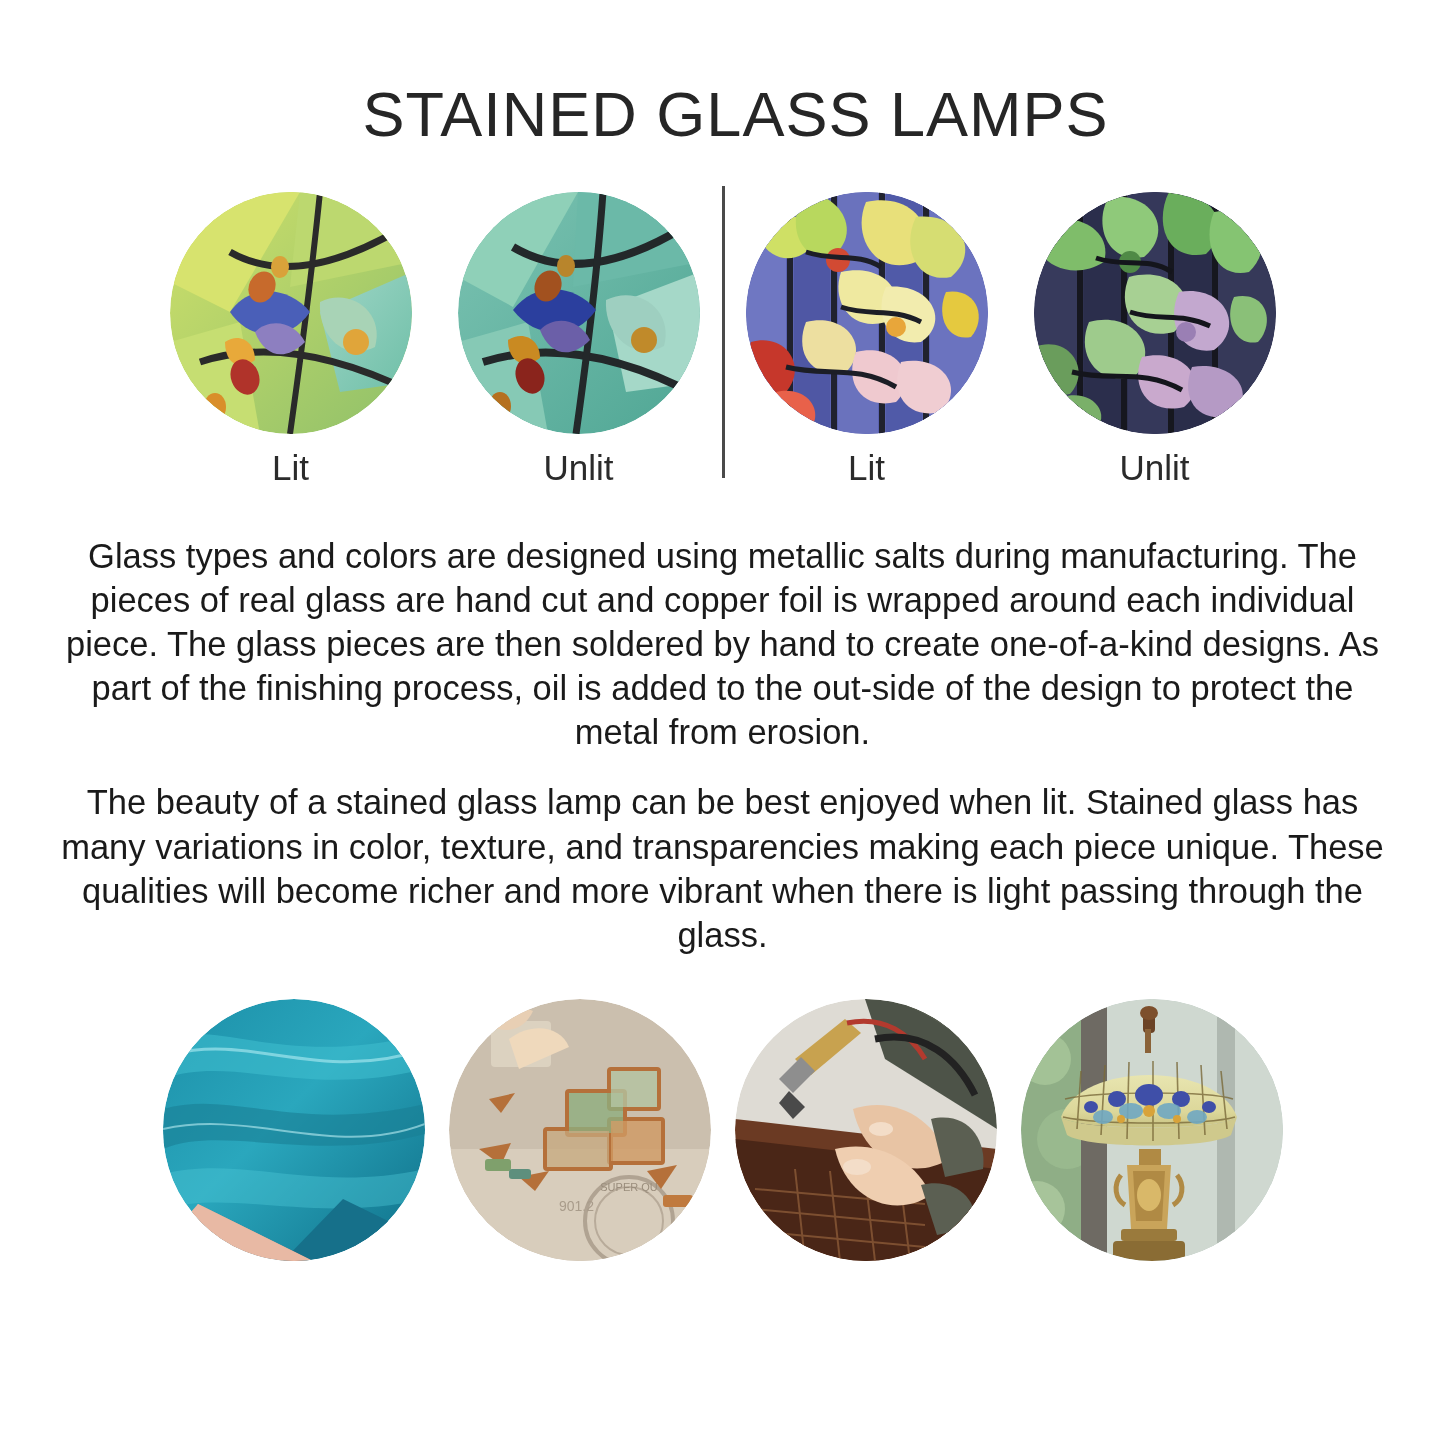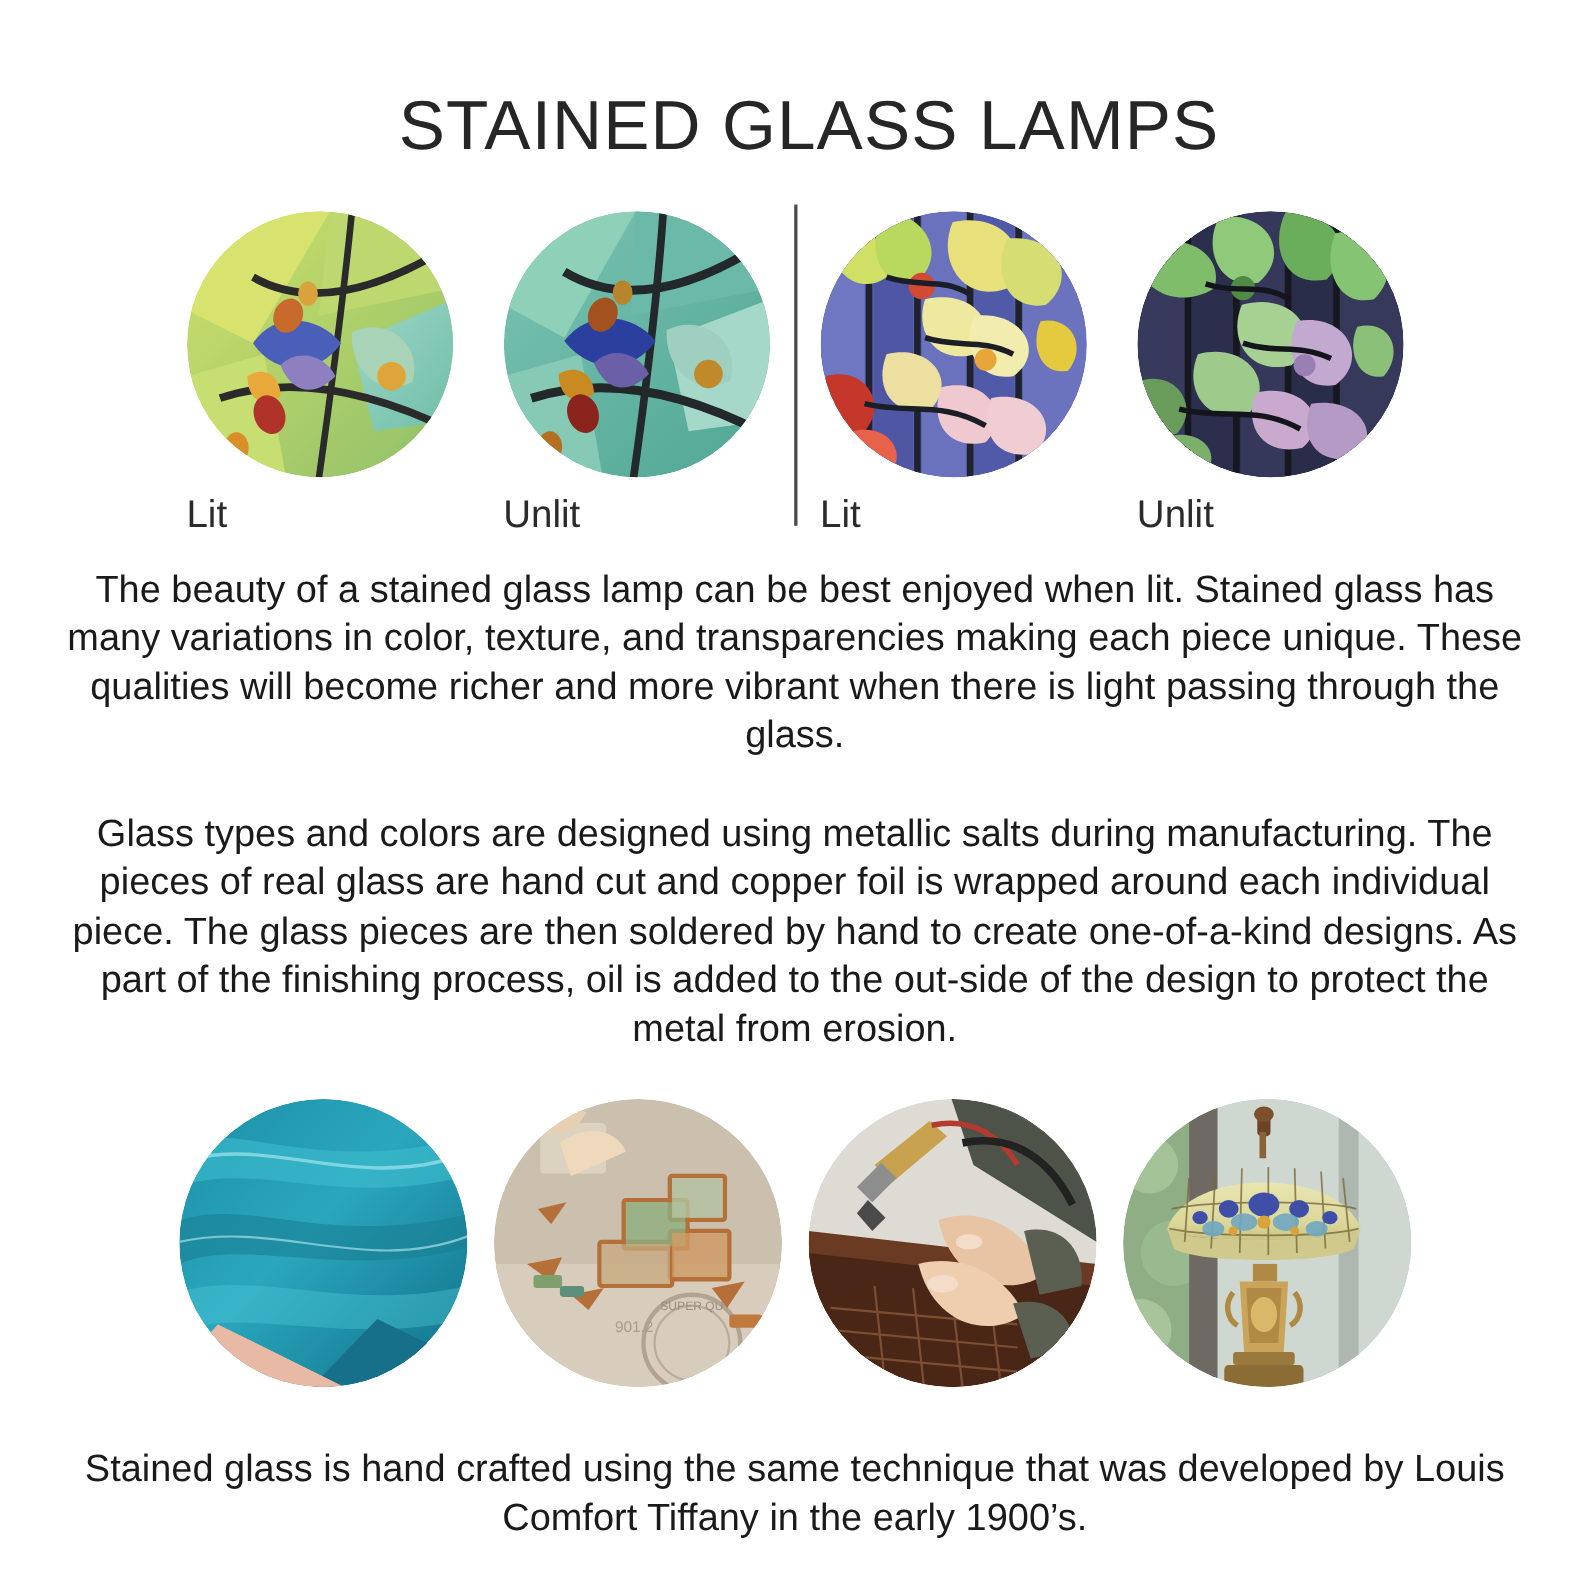--- a/index.html
+++ b/index.html
@@ -39,21 +39,21 @@
     display: flex;
     justify-content: center;
     align-items: flex-start;
     margin-top: 22px;
     gap: 46px;
   }
   .circle-cell {
     width: 242px;
     display: flex;
     flex-direction: column;
-    align-items: flex-start;
+    align-items: center;
   }
   .circle {
     width: 242px;
     height: 242px;
     border-radius: 50%;
     overflow: hidden;
     position: relative;
   }
   .circle svg { display: block; }
   .caption {
@@ -286,23 +286,23 @@
               <path d="M38 180 C78 190 108 176 148 198"></path>
             </g>
           </g>
         </svg>
       </div>
       <div class="caption">Unlit</div>
     </div>
 
   </div>
 
+  <p class="para para-2">Glass types and colors are designed using metallic salts during manufacturing. The pieces of real glass are hand cut and copper foil is wrapped around each individual piece. The glass pieces are then soldered by hand to create one-of-a-kind designs. As part of the finishing process, oil is added to the out-side of the design to protect the metal from erosion.</p>
+
   <p class="para para-1">The beauty of a stained glass lamp can be best enjoyed when lit. Stained glass has many variations in color, texture, and transparencies making each piece unique. These qualities will become richer and more vibrant when there is light passing through the glass.</p>
-
-  <p class="para para-2">Glass types and colors are designed using metallic salts during manufacturing. The pieces of real glass are hand cut and copper foil is wrapped around each individual piece. The glass pieces are then soldered by hand to create one-of-a-kind designs. As part of the finishing process, oil is added to the out-side of the design to protect the metal from erosion.</p>
 
   <div class="process-row">
 
     <div class="proc-circle">
       <svg width="262" height="262" viewBox="0 0 262 262" xmlns="http://www.w3.org/2000/svg">
         <defs>
           <clipPath id="p1">
               <circle cx="131" cy="131" r="131"></circle>
             </clipPath>
           <linearGradient id="pg1" x1="0" y1="0" x2="1" y2="1">
@@ -464,15 +464,14 @@
           <path d="M100 176 C92 186 94 200 104 206" stroke="#b08a44" stroke-width="5" fill="none"></path>
           <path d="M156 176 C164 186 162 200 152 206" stroke="#b08a44" stroke-width="5" fill="none"></path>
           <rect x="100" y="230" width="56" height="12" rx="3" fill="#9a7a3c"></rect>
           <rect x="92" y="242" width="72" height="20" rx="4" fill="#8a6c34"></rect>
         </g>
       </svg>
     </div>
 
   </div>
 
-  <p class="footer">Stained glass is hand crafted using the same technique that was developed by Louis Comfort Tiffany in the early 1900’s.</p>
 
 </div>
 
 </body></html>

